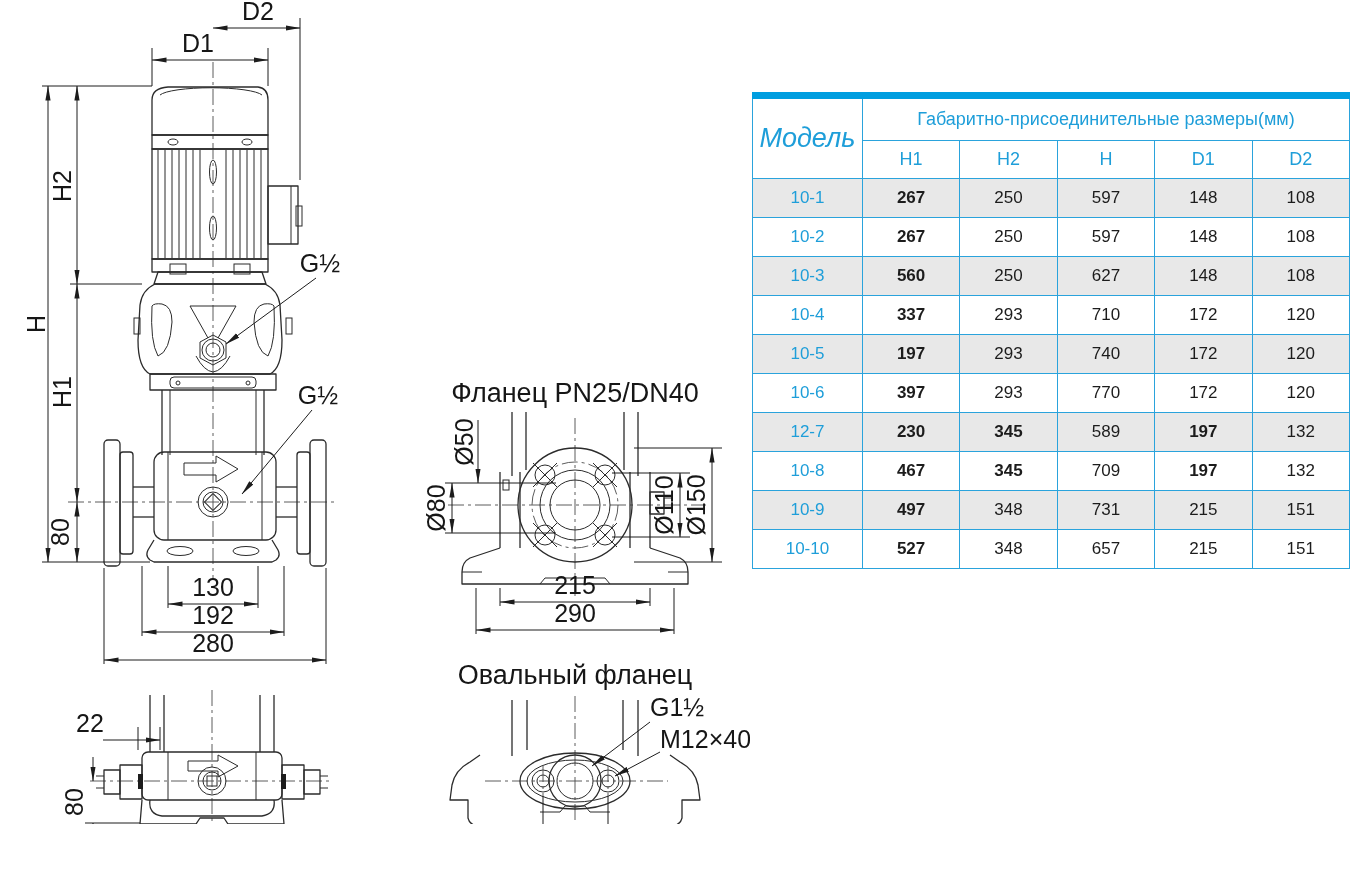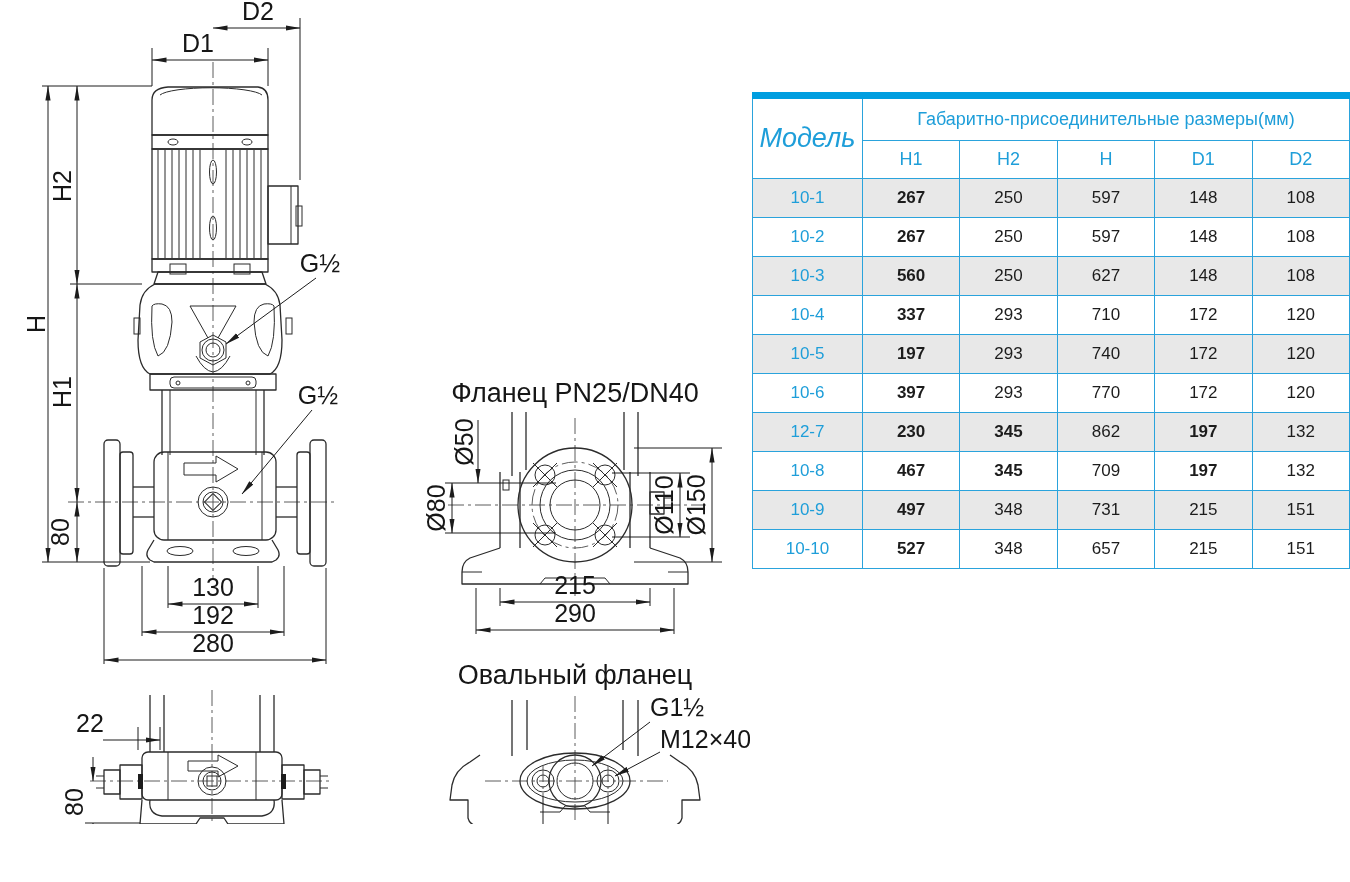--- a/index.html
+++ b/index.html
@@ -353,21 +353,21 @@
           <td class="b">397</td>
           <td>293</td>
           <td>770</td>
           <td>172</td>
           <td>120</td>
         </tr>
         <tr class="alt">
           <td class="model">12-7</td>
           <td class="b">230</td>
           <td class="b">345</td>
-          <td>862</td>
+          <td>589</td>
           <td class="b">197</td>
           <td>132</td>
         </tr>
         <tr>
           <td class="model">10-8</td>
           <td class="b">467</td>
           <td class="b">345</td>
           <td>709</td>
           <td class="b">197</td>
           <td>132</td>

